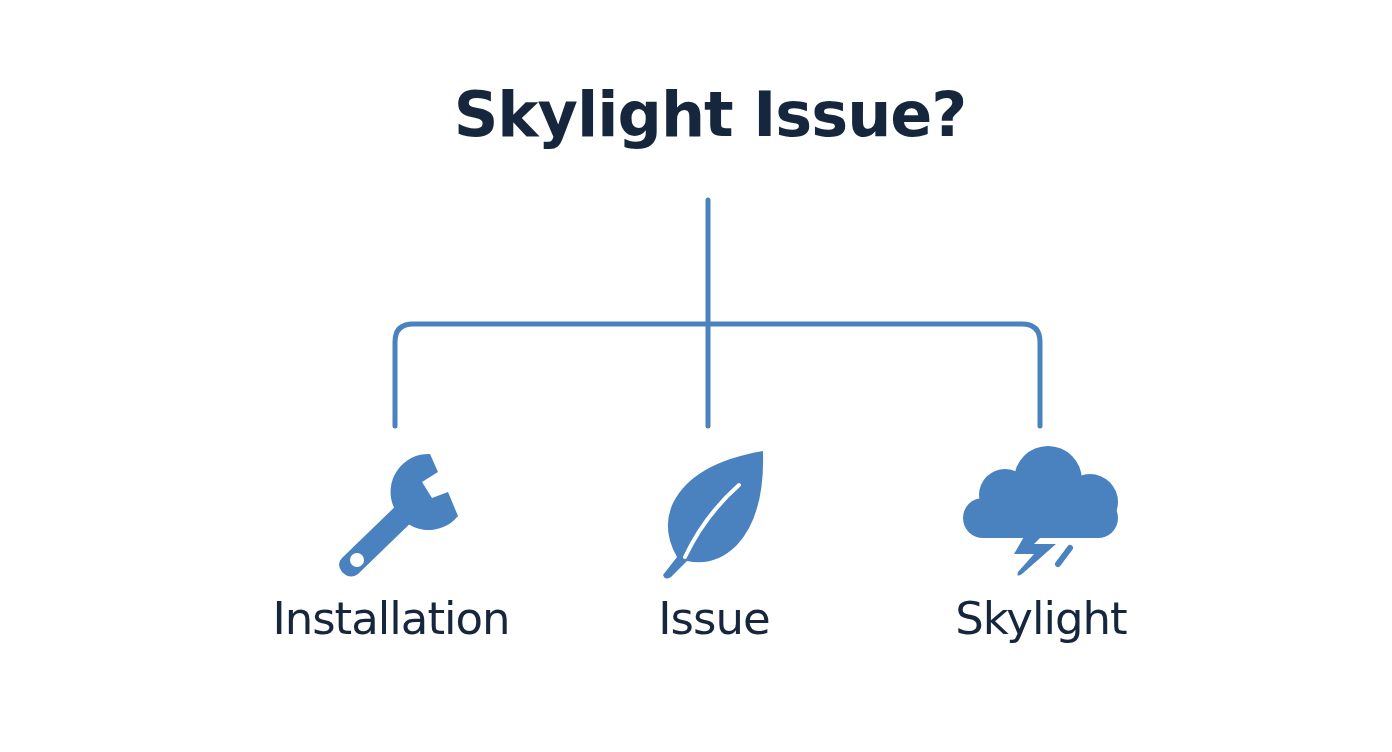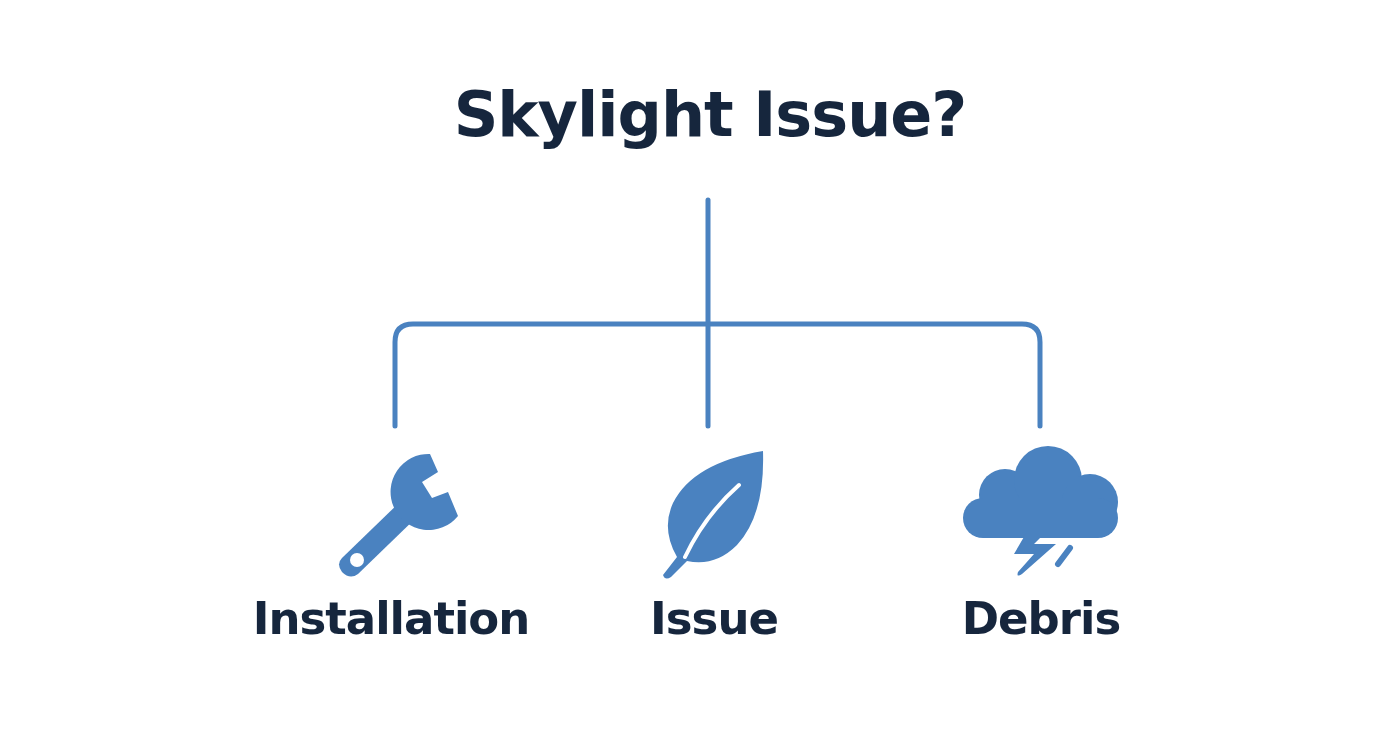--- a/index.html
+++ b/index.html
@@ -24,21 +24,21 @@
       position: absolute; left: 0; top: 0;
       width: 1392px; height: 752px;
     }
     .node { position: absolute; }
     .node .label {
       position: absolute;
       width: 400px;
       left: -200px;
       text-align: center;
       font-size: 45px;
-      font-weight: bold;
+      font-weight: normal;
       letter-spacing: -1px;
       color: #16263d;
       top: 0;
     }
     .icon { position: absolute; }
   </style>
 </head>
 <body>
 
 <div class="title">Skylight Issue?</div>
@@ -82,14 +82,14 @@
       <circle cx="88" cy="40" r="34"></circle>
       <circle cx="130" cy="62" r="28"></circle>
       <rect x="3" y="58" width="155" height="40" rx="20"></rect>
 
       <path d="M68 90 L88 90 L74 104 L96 104 L62 134 Q56 138 58 132 L74 114 L54 114 Z"></path>
       <path d="M110 108 L98 124" stroke="#4a82c0" stroke-width="6" stroke-linecap="round"></path>
     </g>
   </svg>
 </div>
 <div class="node" style="left:1041px; top:592px;">
-  <div class="label">Debris</div>
+  <div class="label">Skylight</div>
 </div>
 
 </body></html>

